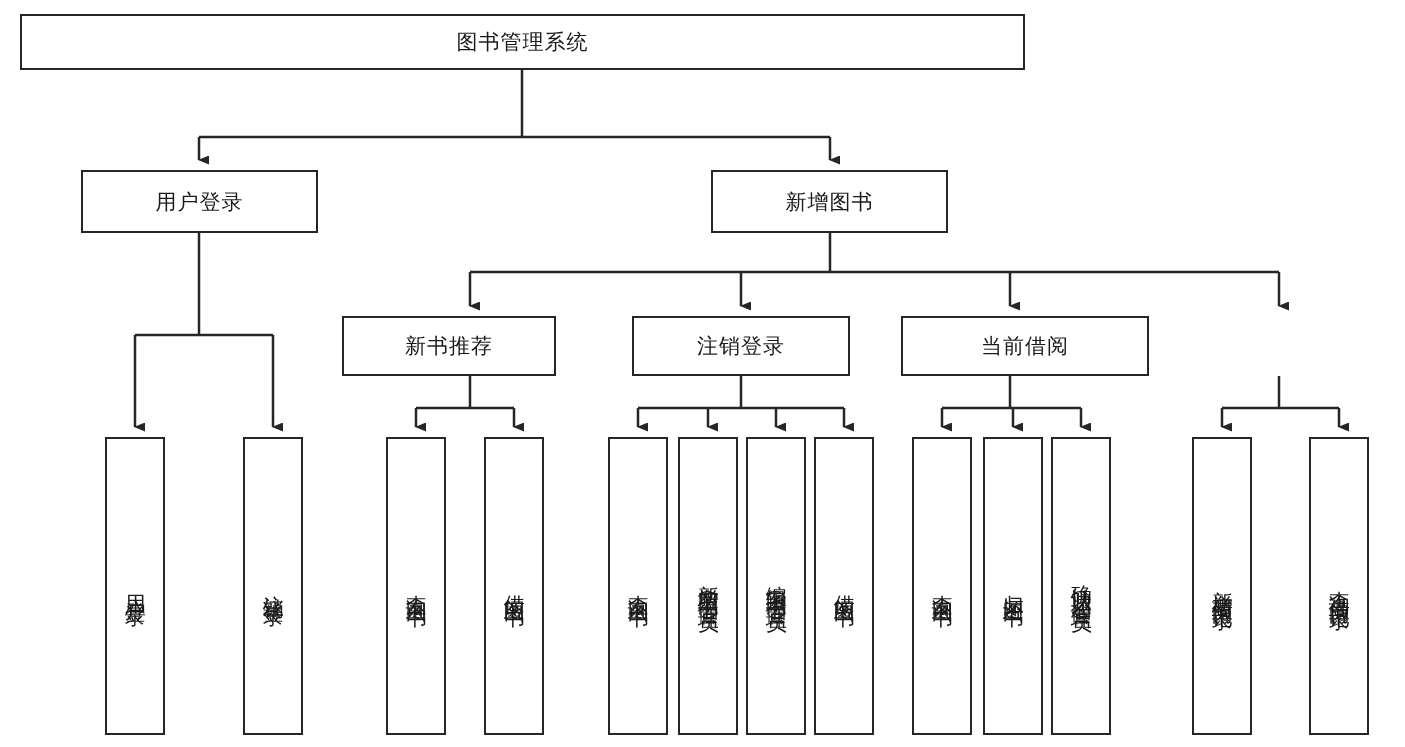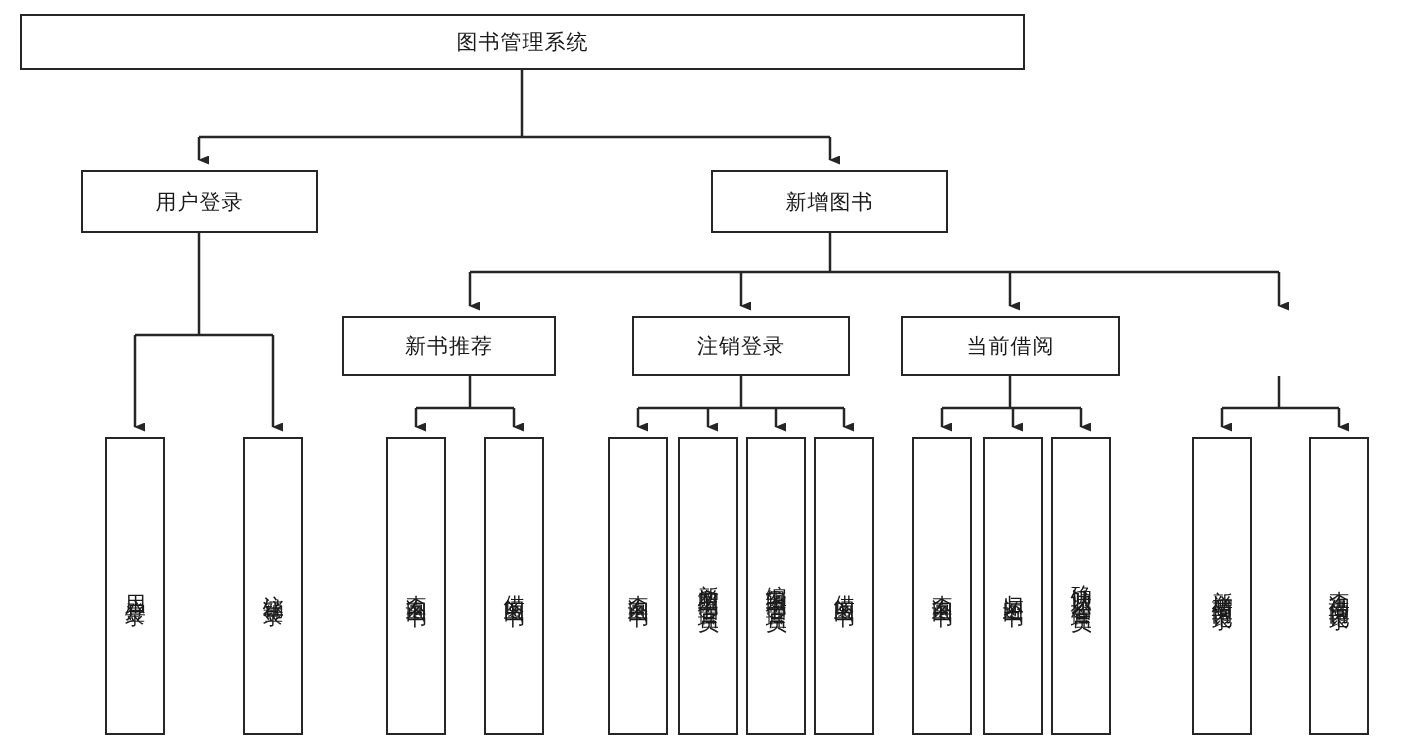--- a/index.html
+++ b/index.html
@@ -133,21 +133,21 @@
   <div class="node horiz" style="left:711px; top:170px; width:237px; height:63px;">
     <span>新增图书</span>
   </div>
 
   <div class="node horiz" style="left:342px; top:316px; width:214px; height:60px;">
     <span>新书推荐</span>
   </div>
   <div class="node horiz" style="left:632px; top:316px; width:218px; height:60px;">
     <span>注销登录</span>
   </div>
-  <div class="node horiz" style="left:901px; top:316px; width:219px; height:60px;">
+  <div class="node horiz" style="left:901px; top:316px; width:248px; height:60px;">
     <span>当前借阅</span>
   </div>
 
   <div class="node vert" style="left:105px; top:437px; width:60px; height:298px;">
     <span class="vtext">用户登录</span>
   </div>
   <div class="node vert" style="left:243px; top:437px; width:60px; height:298px;">
     <span class="vtext">注销登录</span>
   </div>
 

